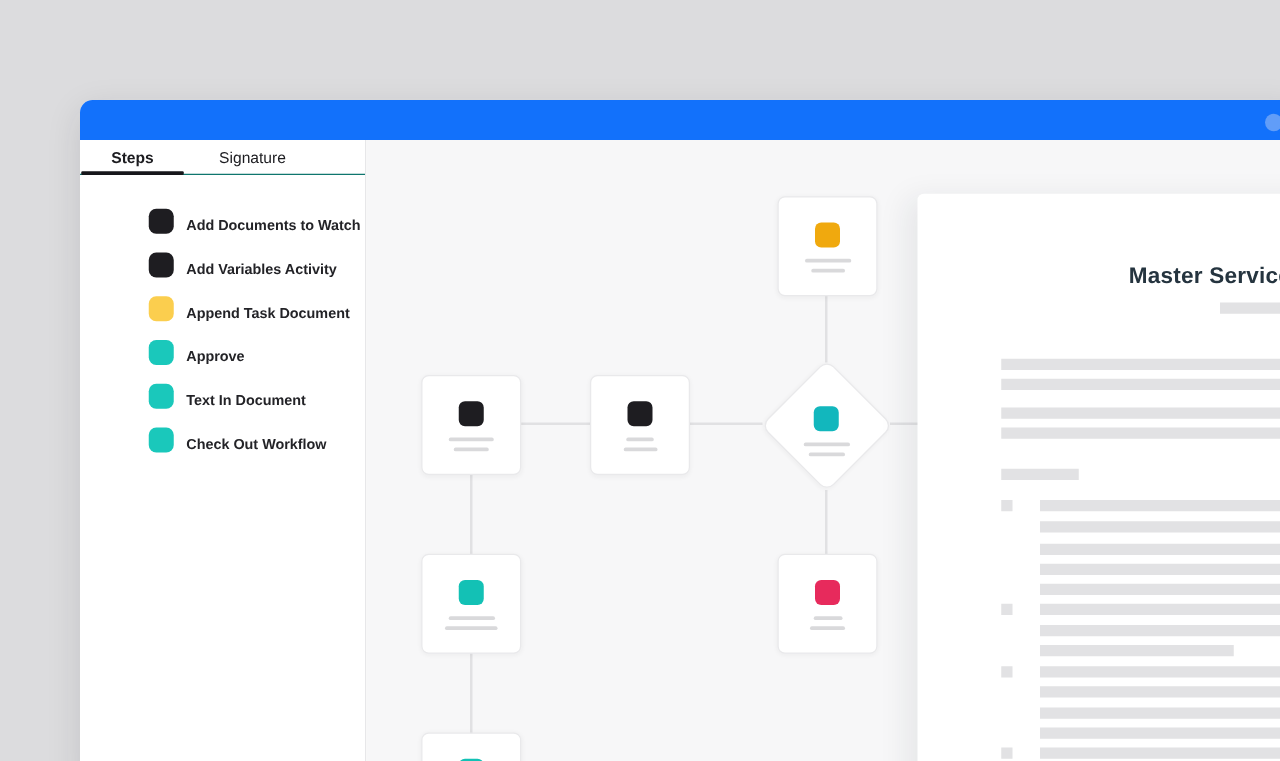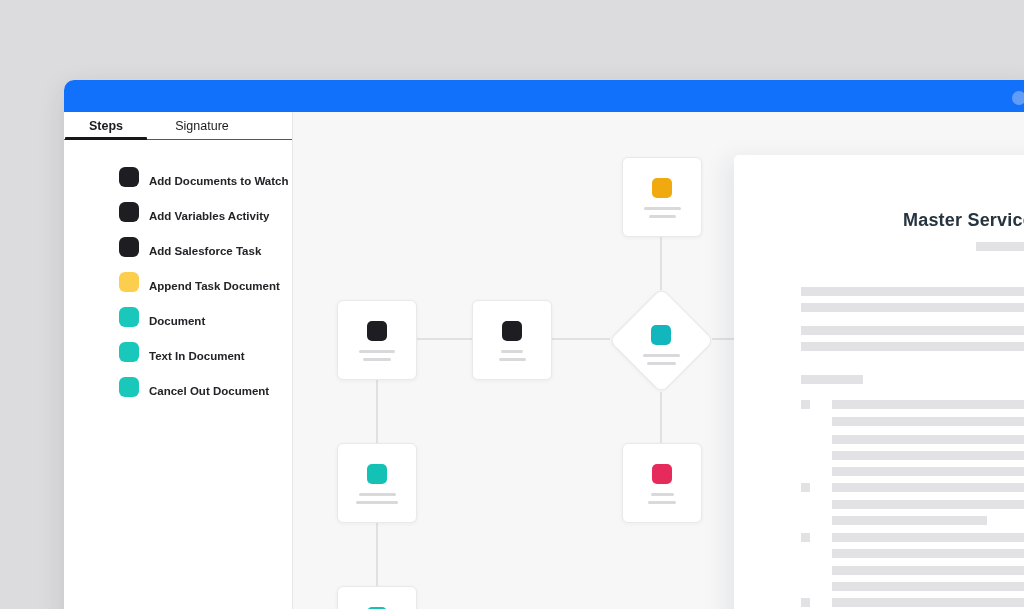--- a/index.html
+++ b/index.html
@@ -83,38 +83,34 @@
       <div class="step-list" id="step-list">
           <div class="step-item">
             <span class="sicon" style="background: rgb(30, 29, 33);"></span>
             <span class="slabel">Add Documents to Watch</span>
           </div>
           <div class="step-item">
             <span class="sicon" style="background: rgb(30, 29, 33);"></span>
             <span class="slabel">Add Variables Activity</span>
           </div>
           <div class="step-item">
-            <span class="sicon" style="background: rgb(30, 29, 33);"></span>
-            <span class="slabel">Add Salesforce Task</span>
-          </div>
-          <div class="step-item">
             <span class="sicon" style="background: rgb(251, 206, 78);"></span>
             <span class="slabel">Append Task Document</span>
           </div>
           <div class="step-item">
             <span class="sicon" style="background: rgb(26, 200, 187);"></span>
-            <span class="slabel">Document</span>
+            <span class="slabel">Approve</span>
           </div>
           <div class="step-item">
             <span class="sicon" style="background: rgb(26, 200, 187);"></span>
             <span class="slabel">Text In Document</span>
           </div>
           <div class="step-item">
             <span class="sicon" style="background: rgb(26, 200, 187);"></span>
-            <span class="slabel">Cancel Out Document</span>
+            <span class="slabel">Check Out Workflow</span>
           </div>
         </div>
     </div>
 
     <div class="canvas" id="canvas">
         <div class="connector" style="left: 367px; top: 124px; width: 2px; height: 54px;"></div>
         <div class="connector" style="left: 123px; top: 226px; width: 58px; height: 2px;"></div>
         <div class="connector" style="left: 257px; top: 226px; width: 60px; height: 2px;"></div>
         <div class="connector" style="left: 419px; top: 226px; width: 50px; height: 2px;"></div>
         <div class="connector" style="left: 83px; top: 266px; width: 2px; height: 67px;"></div>

